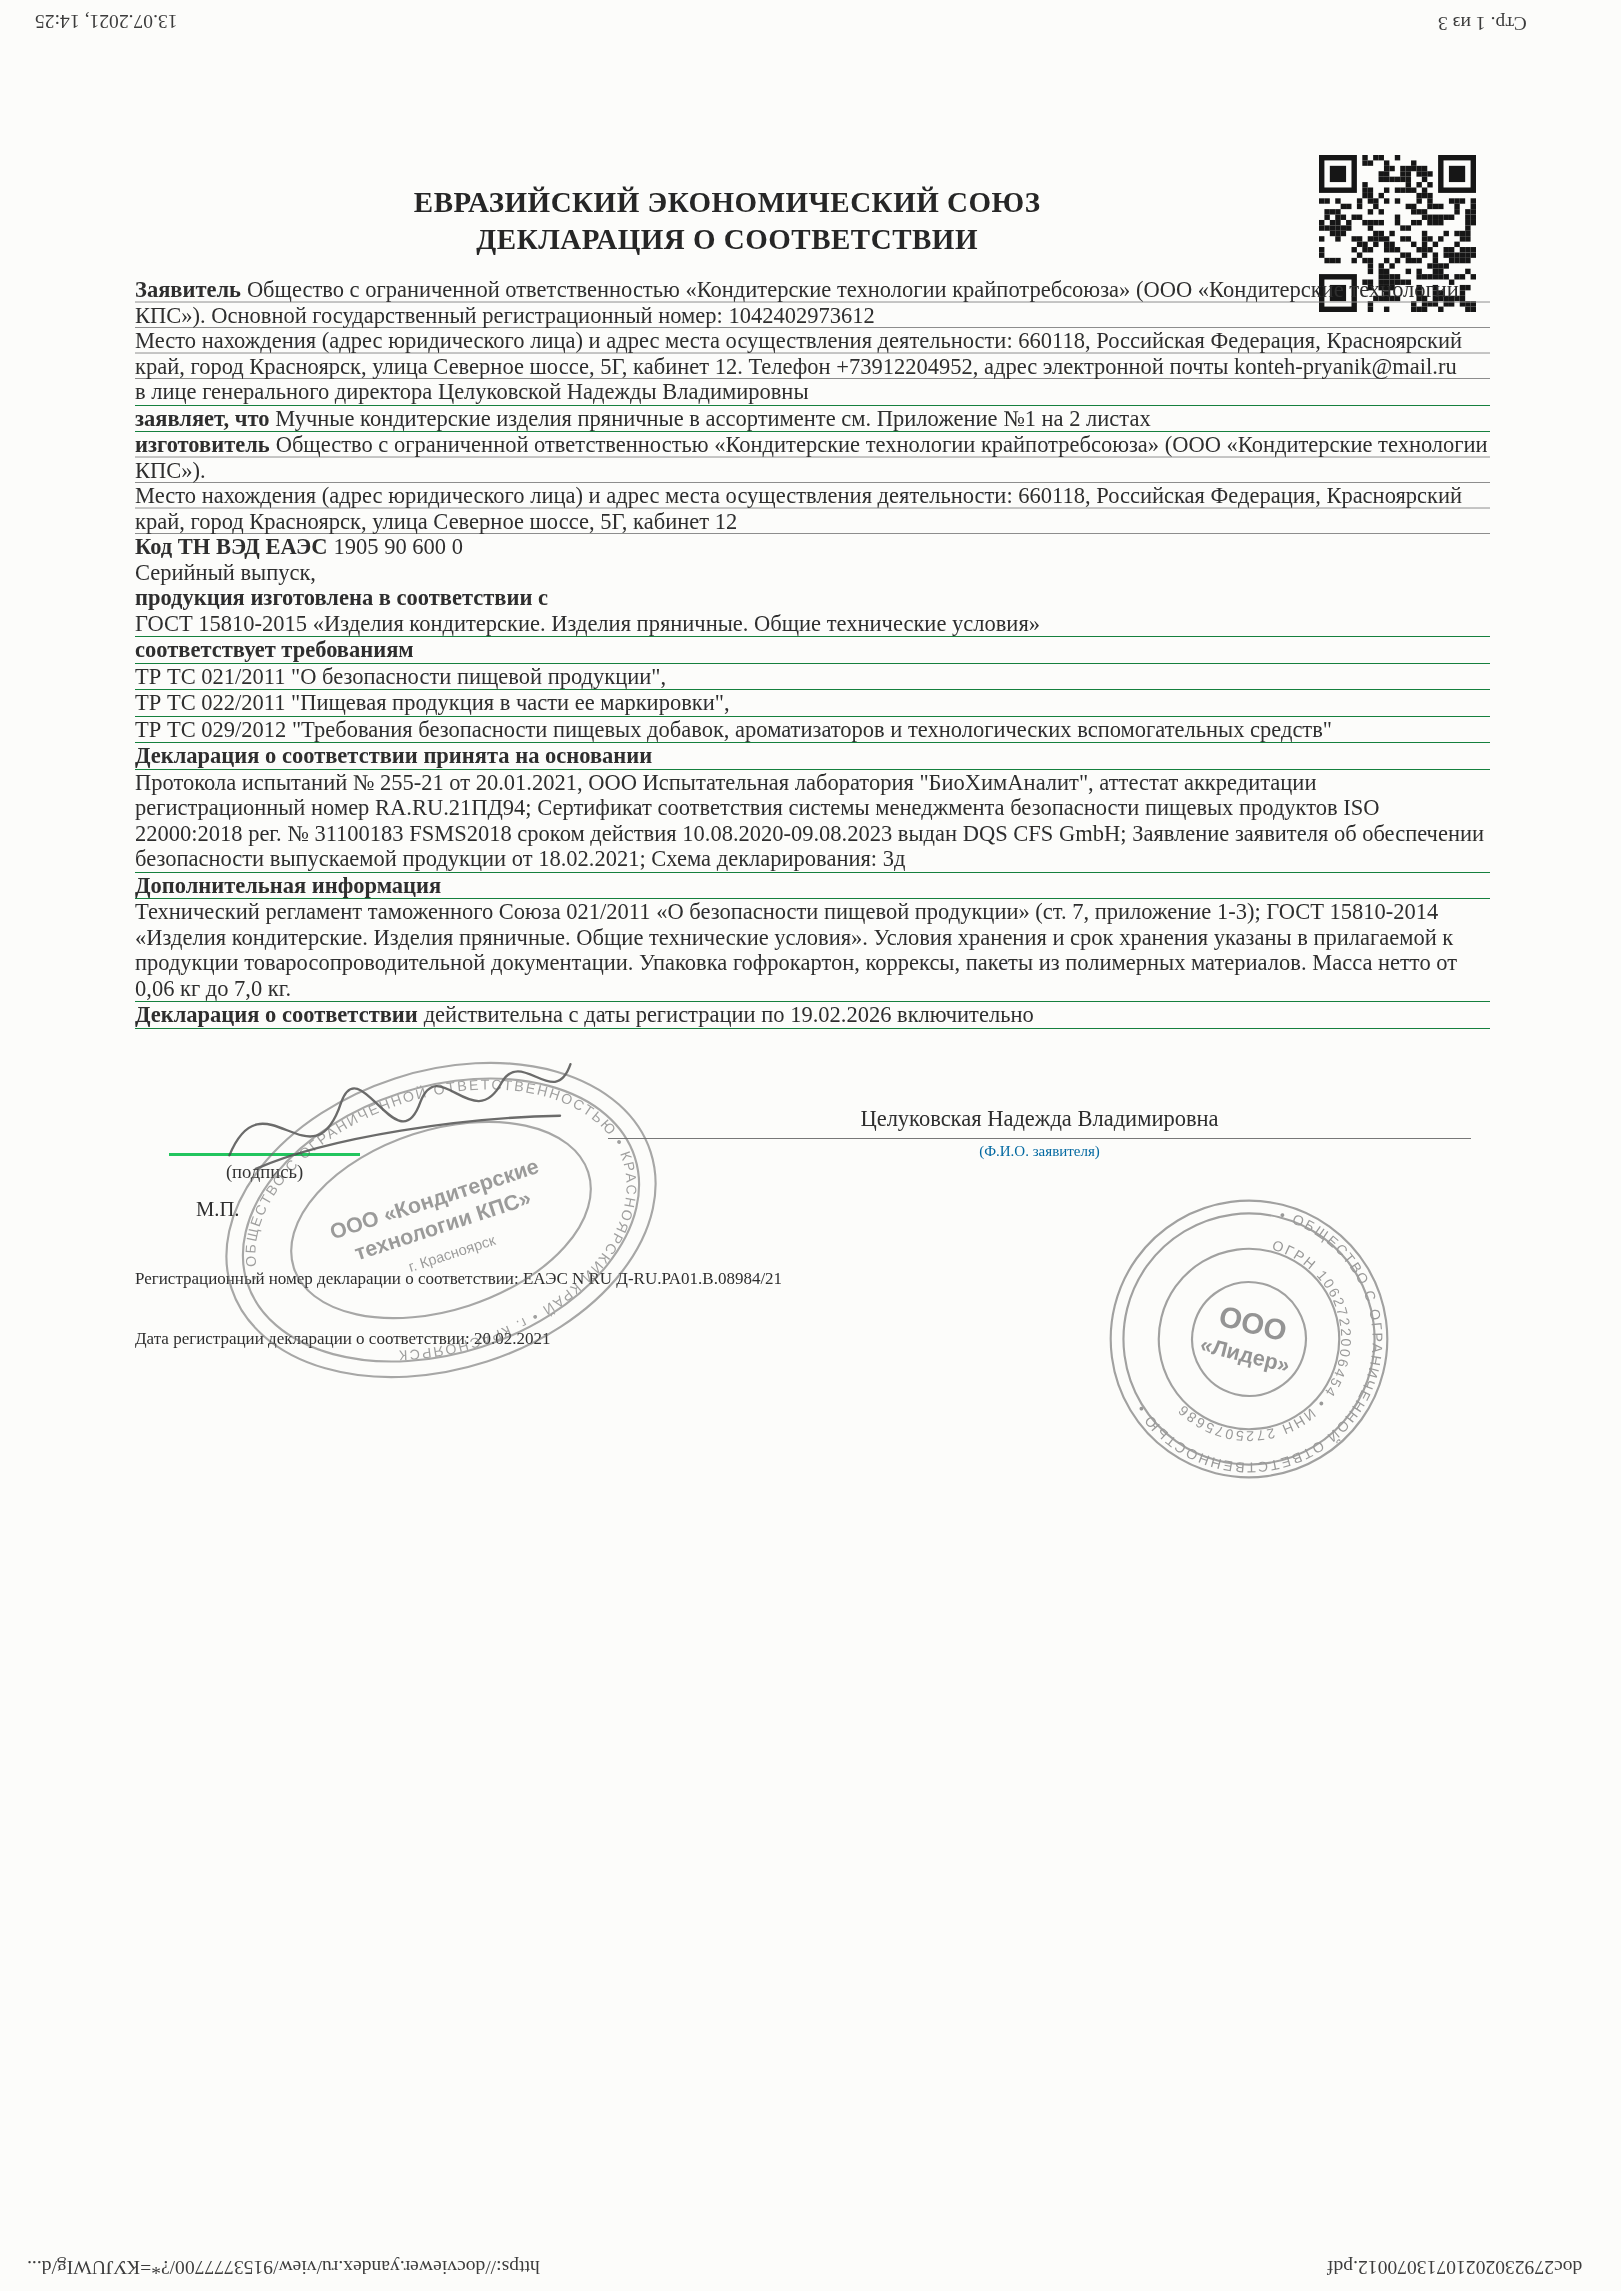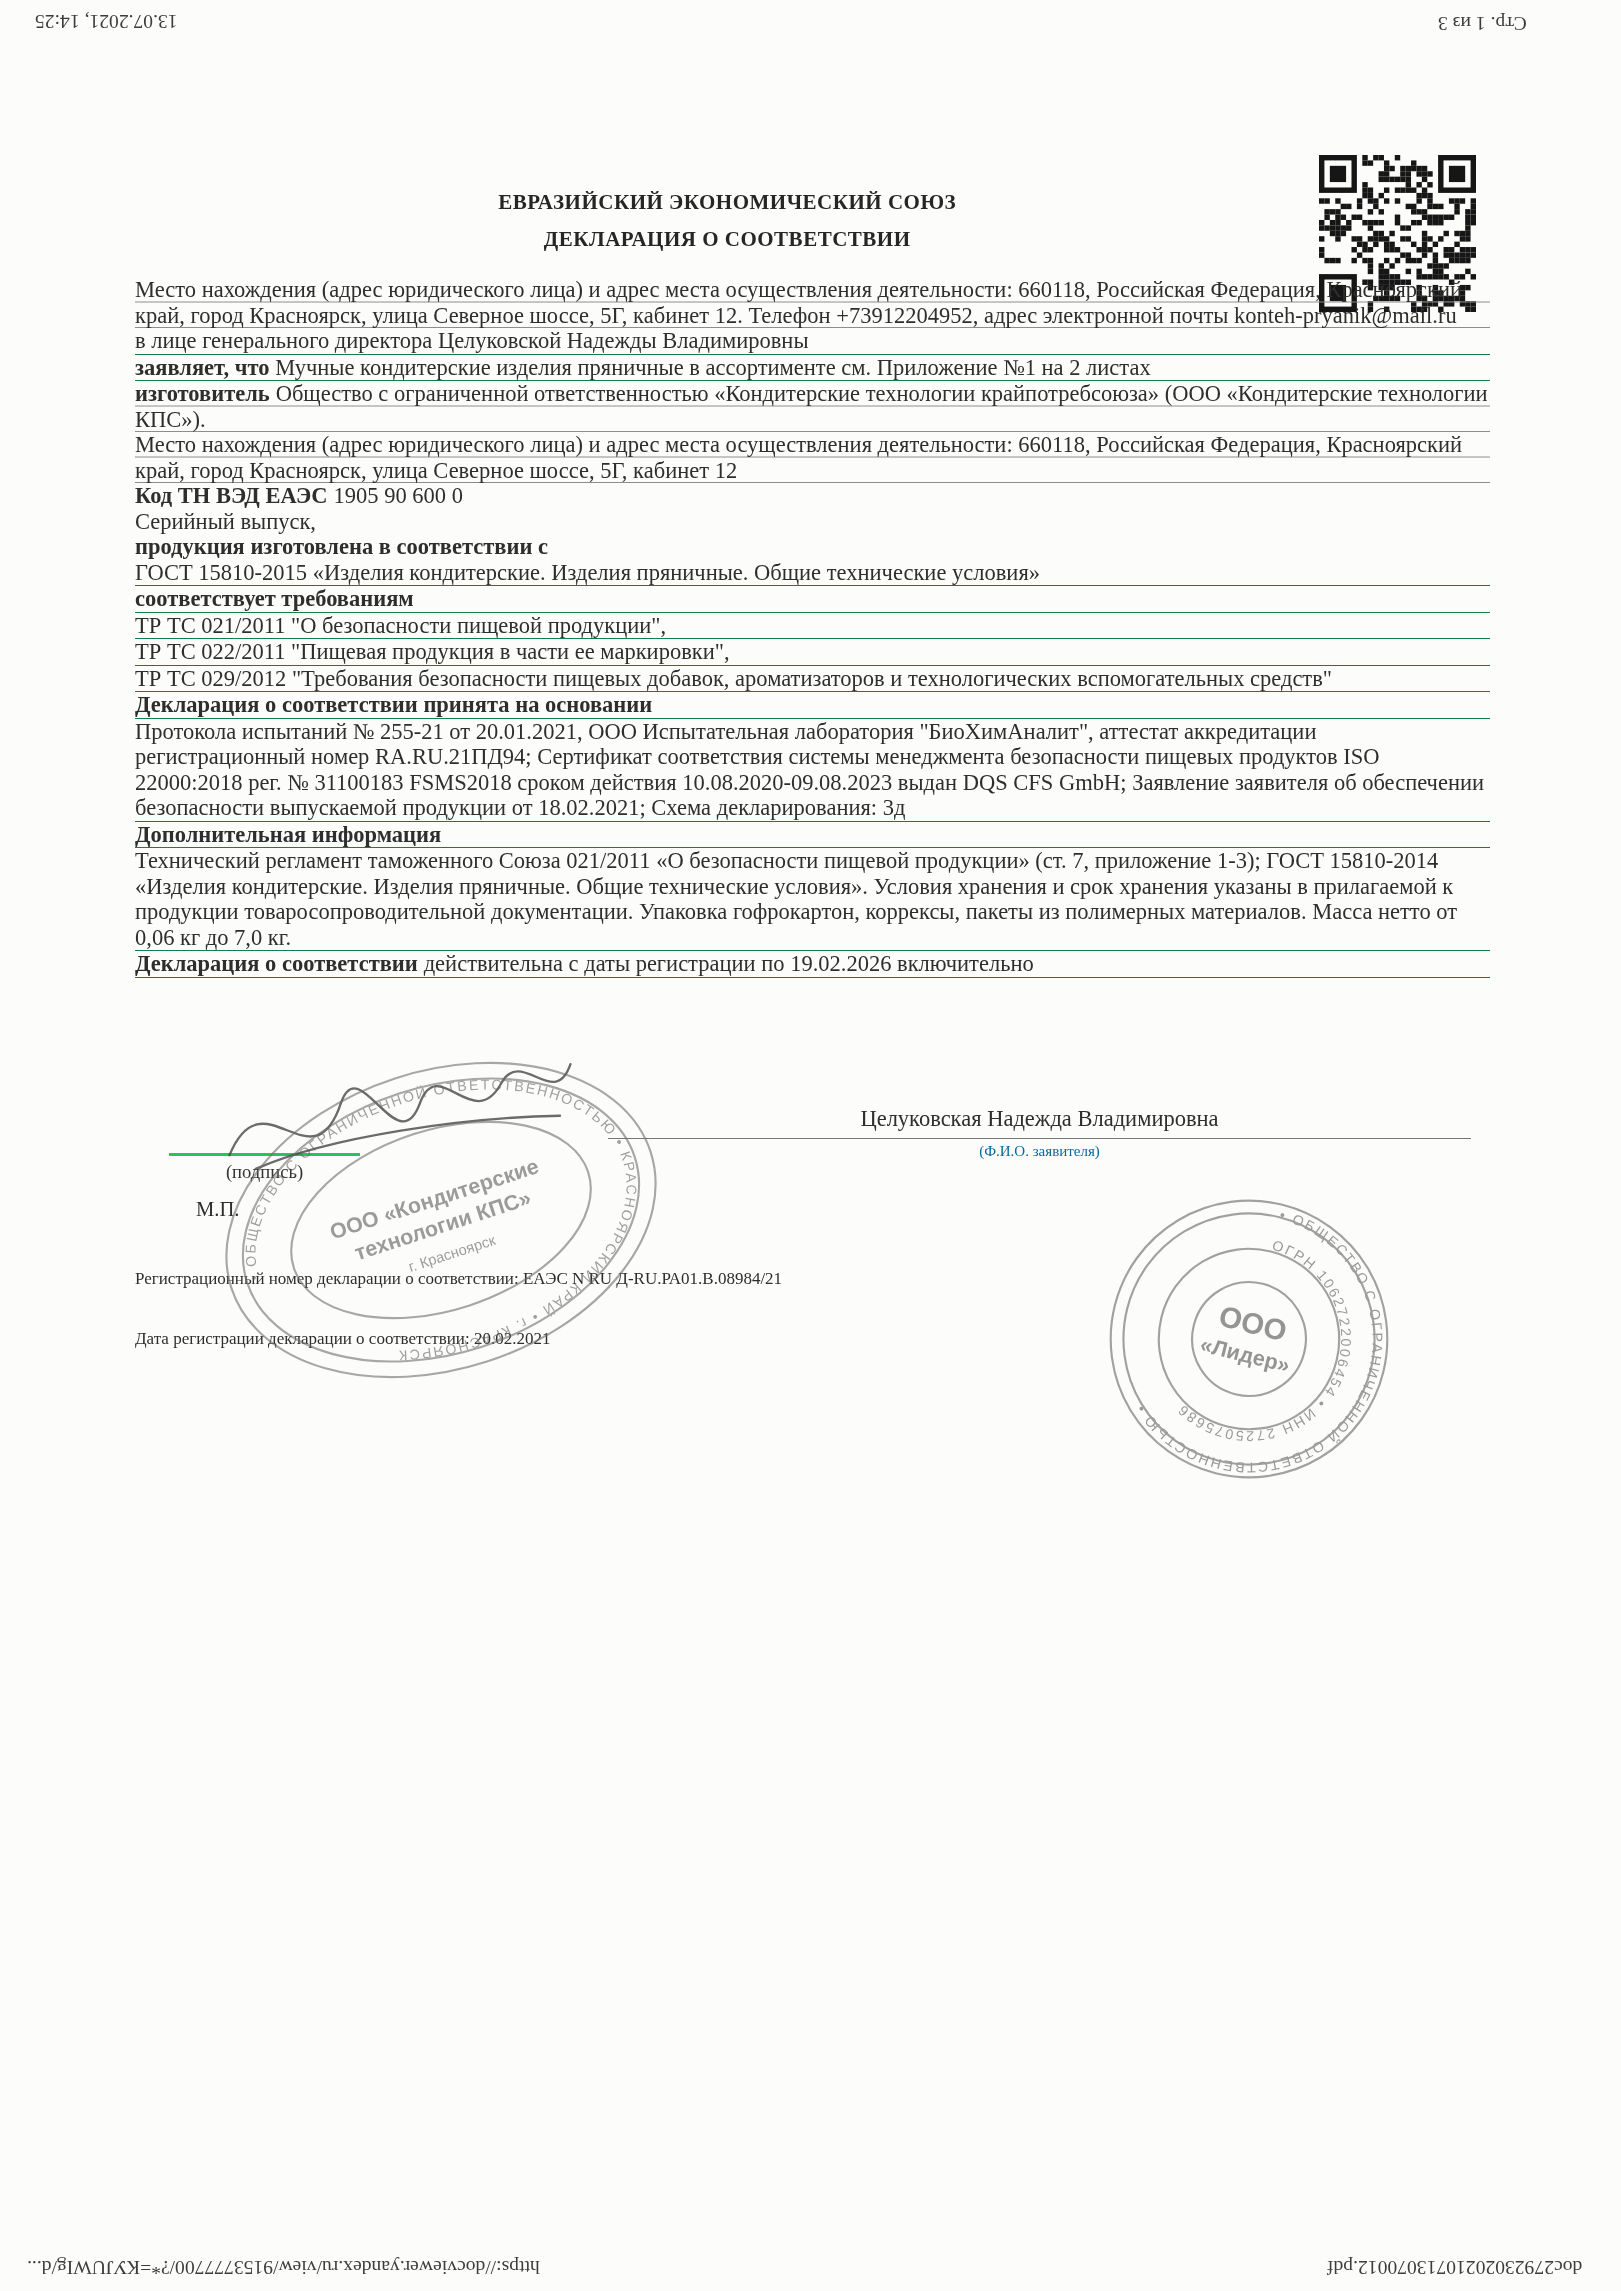--- a/index.html
+++ b/index.html
@@ -13,21 +13,21 @@
   .pt-top-right{right:94px;top:11.8px;}
   .pt-bottom-left{left:27.4px;bottom:13.7px;}
   .pt-bottom-right{right:39px;bottom:13.7px;}
 
   
   .header{position:absolute;left:135px;top:155px;width:1355px;display:flex;align-items:flex-start;}
   .eac-logo{width:147px;height:108px;margin-left:43px;flex:0 0 auto;}
   .eac-logo svg{width:100%;height:100%;}
   .eac-logo text{fill:none;stroke:#3d3d3d;stroke-width:2.4px;font-family:"Liberation Sans",sans-serif;
                  font-weight:bold;font-size:86px;letter-spacing:-7px;}
-  .title{flex:1 1 auto;text-align:center;padding-top:29px;font-weight:bold;font-size:21px;line-height:37px;letter-spacing:0.5px;color:#262626;}
+  .title{flex:1 1 auto;text-align:center;padding-top:29px;font-weight:bold;font-size:29px;line-height:37px;letter-spacing:0.5px;color:#262626;}
   .qr{width:157px;height:157px;flex:0 0 auto;margin-right:13.7px;}
   .qr svg{width:100%;height:100%;}
   .qr .dark{fill:#161616;}
   .qr .lite{fill:#fcfcfa;}
   .qr g.modules{fill:#161616;}
 
   
   .doc-body{position:absolute;left:135px;top:277px;width:1355px;font-size:22.5px;line-height:25.5px;}
   .doc-body p{margin:0;}
   .ruled{background-image:repeating-linear-gradient(to bottom,transparent 0,transparent 24.5px,#8c8c8c 24.5px,#8c8c8c 25.5px);
@@ -368,20 +368,21 @@
             <rect x="114" y="168" width="6" height="6"></rect>
             <rect x="132" y="168" width="6" height="6"></rect>
             <rect x="162" y="168" width="6" height="6"></rect>
             <rect x="168" y="168" width="6" height="6"></rect>
           </g>
       </svg>
     </div>
   </div>
 
   <div class="doc-body">
+    <p class="ruled"><span class="lead">Заявитель</span><span>Общество с ограниченной ответственностью «Кондитерские технологии крайпотребсоюза» (ООО «Кондитерские технологии КПС»). Основной государственный регистрационный номер: 1042402973612</span></p>
     <p class="ruled"><span>Место нахождения (адрес юридического лица) и адрес места осуществления деятельности: 660118, Российская Федерация, Красноярский край, город Красноярск, улица Северное шоссе, 5Г, кабинет 12. Телефон +73912204952, адрес электронной почты konteh-pryanik@mail.ru</span></p>
     <p class="bb"><span>в лице генерального директора Целуковской Надежды Владимировны</span></p>
     <p class="bb"><span class="lead">заявляет, что</span><span>Мучные кондитерские изделия пряничные в ассортименте см. Приложение №1 на 2 листах</span></p>
     <p class="ruled"><span class="lead">изготовитель</span><span>Общество с ограниченной ответственностью «Кондитерские технологии крайпотребсоюза» (ООО «Кондитерские технологии КПС»).</span></p>
     <p class="ruled"><span>Место нахождения (адрес юридического лица) и адрес места осуществления деятельности: 660118, Российская Федерация, Красноярский край, город Красноярск, улица Северное шоссе, 5Г, кабинет 12</span></p>
     <p><span class="lead">Код ТН ВЭД ЕАЭС</span><span>1905 90 600 0</span></p>
     <p><span>Серийный выпуск,</span></p>
     <p class="b"><span>продукция изготовлена в соответствии с</span></p>
     <p class="bb"><span>ГОСТ 15810-2015 «Изделия кондитерские. Изделия пряничные. Общие технические условия»</span></p>
     <p class="bb b"><span>соответствует требованиям</span></p>

